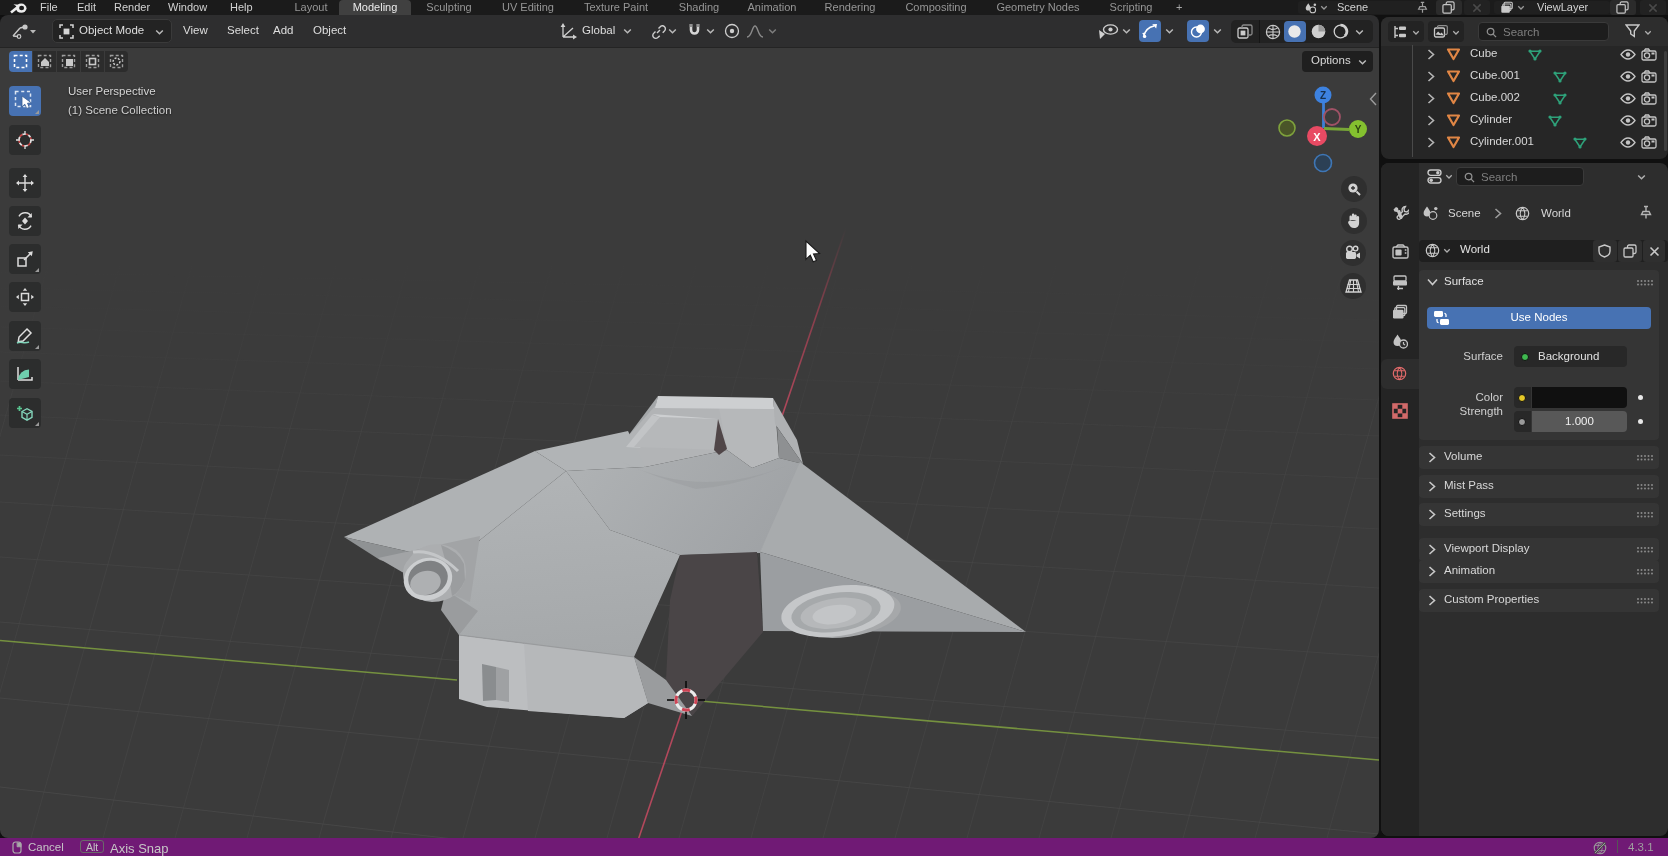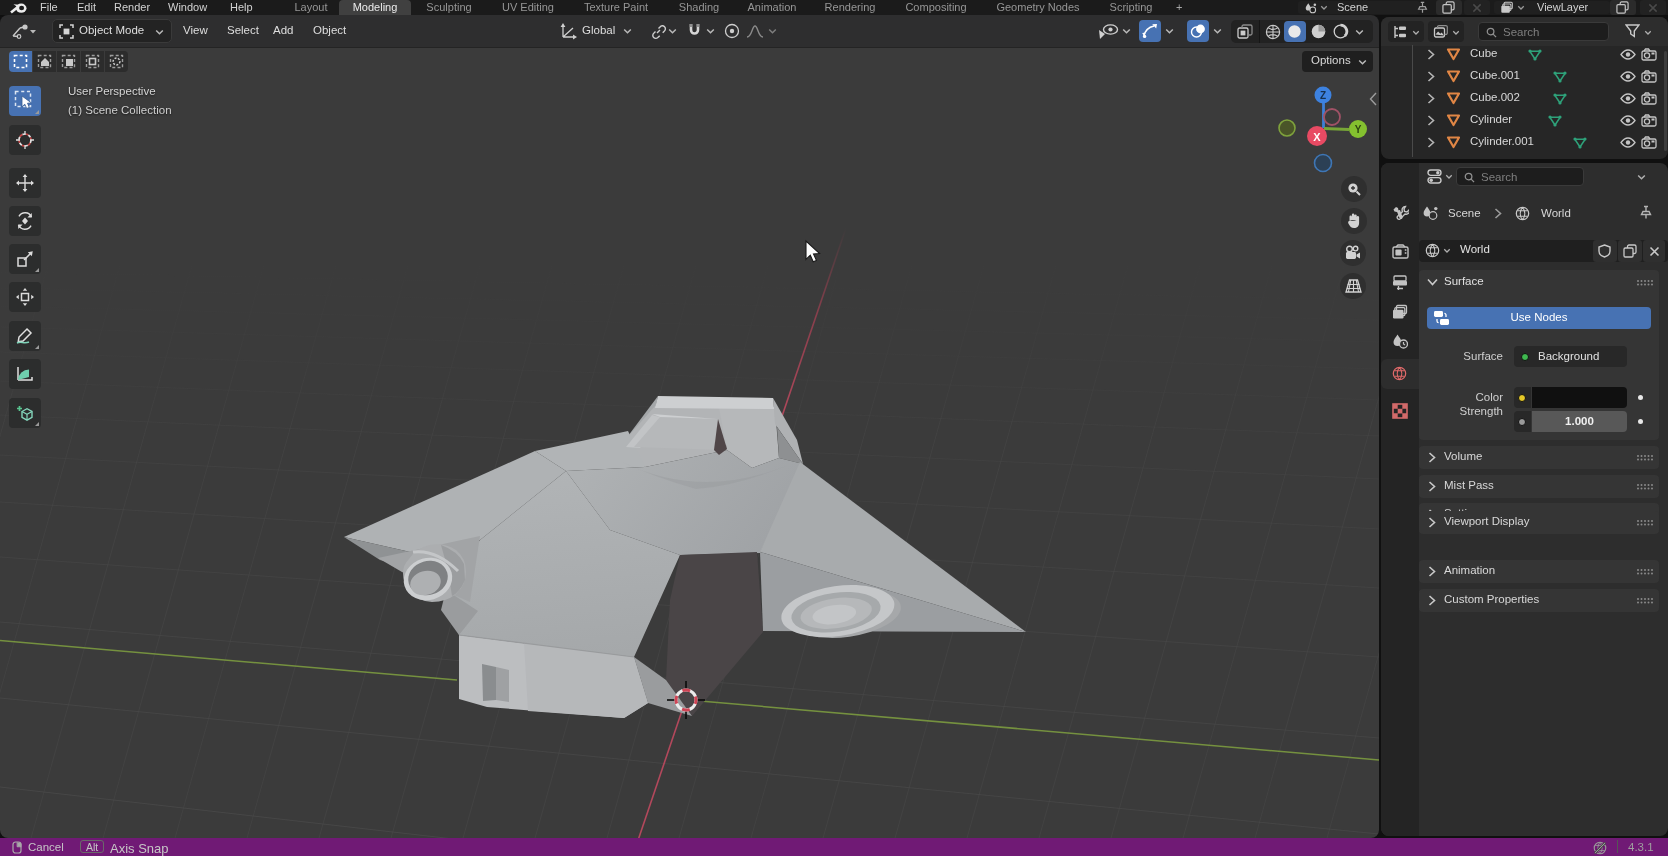--- a/index.html
+++ b/index.html
@@ -780,21 +780,21 @@
     <span class="lab" style="left:0;top:121px;width:84px;">Color</span>
     <div class="abs" style="left:95px;top:117px;width:17px;height:21px;background:#282828;border-radius:4px 0 0 4px;">
         <div class="abs" style="left:4px;top:6.5px;width:8px;height:8px;border-radius:50%;background:#e6c928;border:1px solid #111"></div>
       </div>
     <div class="abs" style="left:113px;top:117px;width:95px;height:21px;background:#101010;border-radius:0 4px 4px 0;"></div>
     <div class="abs" style="left:219px;top:125px;width:5px;height:5px;border-radius:50%;background:#e8e8e8"></div>
     <span class="lab" style="left:0;top:135px;width:84px;">Strength</span>
     <div class="abs" style="left:95px;top:141px;width:17px;height:21px;background:#282828;border-radius:4px 0 0 4px;">
         <div class="abs" style="left:4px;top:6.5px;width:8px;height:8px;border-radius:50%;background:#9a9a9a;border:1px solid #111"></div>
       </div>
-    <div class="abs" style="left:113px;top:141px;width:95px;height:21px;background:#585858;border-radius:0 4px 4px 0;font-weight:bold;">
+    <div class="abs" style="left:113px;top:141px;width:95px;height:21px;background:#585858;border-radius:0 4px 4px 0;">
         <span class="abs" style="left:0;top:3.5px;width:95px;text-align:center;color:#f0f0f0">1.000</span>
       </div>
     <div class="abs" style="left:219px;top:149px;width:5px;height:5px;border-radius:50%;background:#e8e8e8"></div>
   </div>
   <div class="panel" style="top:283.0px;height:23px;">
       <svg class="abs" style="left:9px;top:6px" width="8" height="11" viewBox="0 0 8 11">
         <path d="M1.5 1L6.5 5.5 1.5 10" fill="none" stroke="#c9c9c9" stroke-width="1.6"></path>
       </svg>
       <span class="abs" style="left:25px;top:4px">Volume</span>
       <svg class="abs" style="left:217px;top:8px" width="19" height="8" viewBox="0 0 19 8">
@@ -839,21 +839,21 @@
         <circle cx="9.0" cy="2.0" r="1" fill="#8a8a8a"></circle>
         <circle cx="12.5" cy="2.0" r="1" fill="#8a8a8a"></circle>
         <circle cx="16.0" cy="2.0" r="1" fill="#8a8a8a"></circle>
         <circle cx="2.0" cy="5.5" r="1" fill="#8a8a8a"></circle>
         <circle cx="5.5" cy="5.5" r="1" fill="#8a8a8a"></circle>
         <circle cx="9.0" cy="5.5" r="1" fill="#8a8a8a"></circle>
         <circle cx="12.5" cy="5.5" r="1" fill="#8a8a8a"></circle>
         <circle cx="16.0" cy="5.5" r="1" fill="#8a8a8a"></circle>
       </svg>
     </div>
-    <div class="panel" style="top:348px;height:23px;text-align:center;">
+    <div class="panel" style="top:375px;height:23px;text-align:center;">
       <svg class="abs" style="left:9px;top:6px" width="8" height="11" viewBox="0 0 8 11">
         <path d="M1.5 1L6.5 5.5 1.5 10" fill="none" stroke="#c9c9c9" stroke-width="1.6"></path>
       </svg>
       <span class="abs" style="left:25px;top:4px">Viewport Display</span>
       <svg class="abs" style="left:217px;top:8px" width="19" height="8" viewBox="0 0 19 8">
         <circle cx="2.0" cy="2.0" r="1" fill="#8a8a8a"></circle>
         <circle cx="5.5" cy="2.0" r="1" fill="#8a8a8a"></circle>
         <circle cx="9.0" cy="2.0" r="1" fill="#8a8a8a"></circle>
         <circle cx="12.5" cy="2.0" r="1" fill="#8a8a8a"></circle>
         <circle cx="16.0" cy="2.0" r="1" fill="#8a8a8a"></circle>

